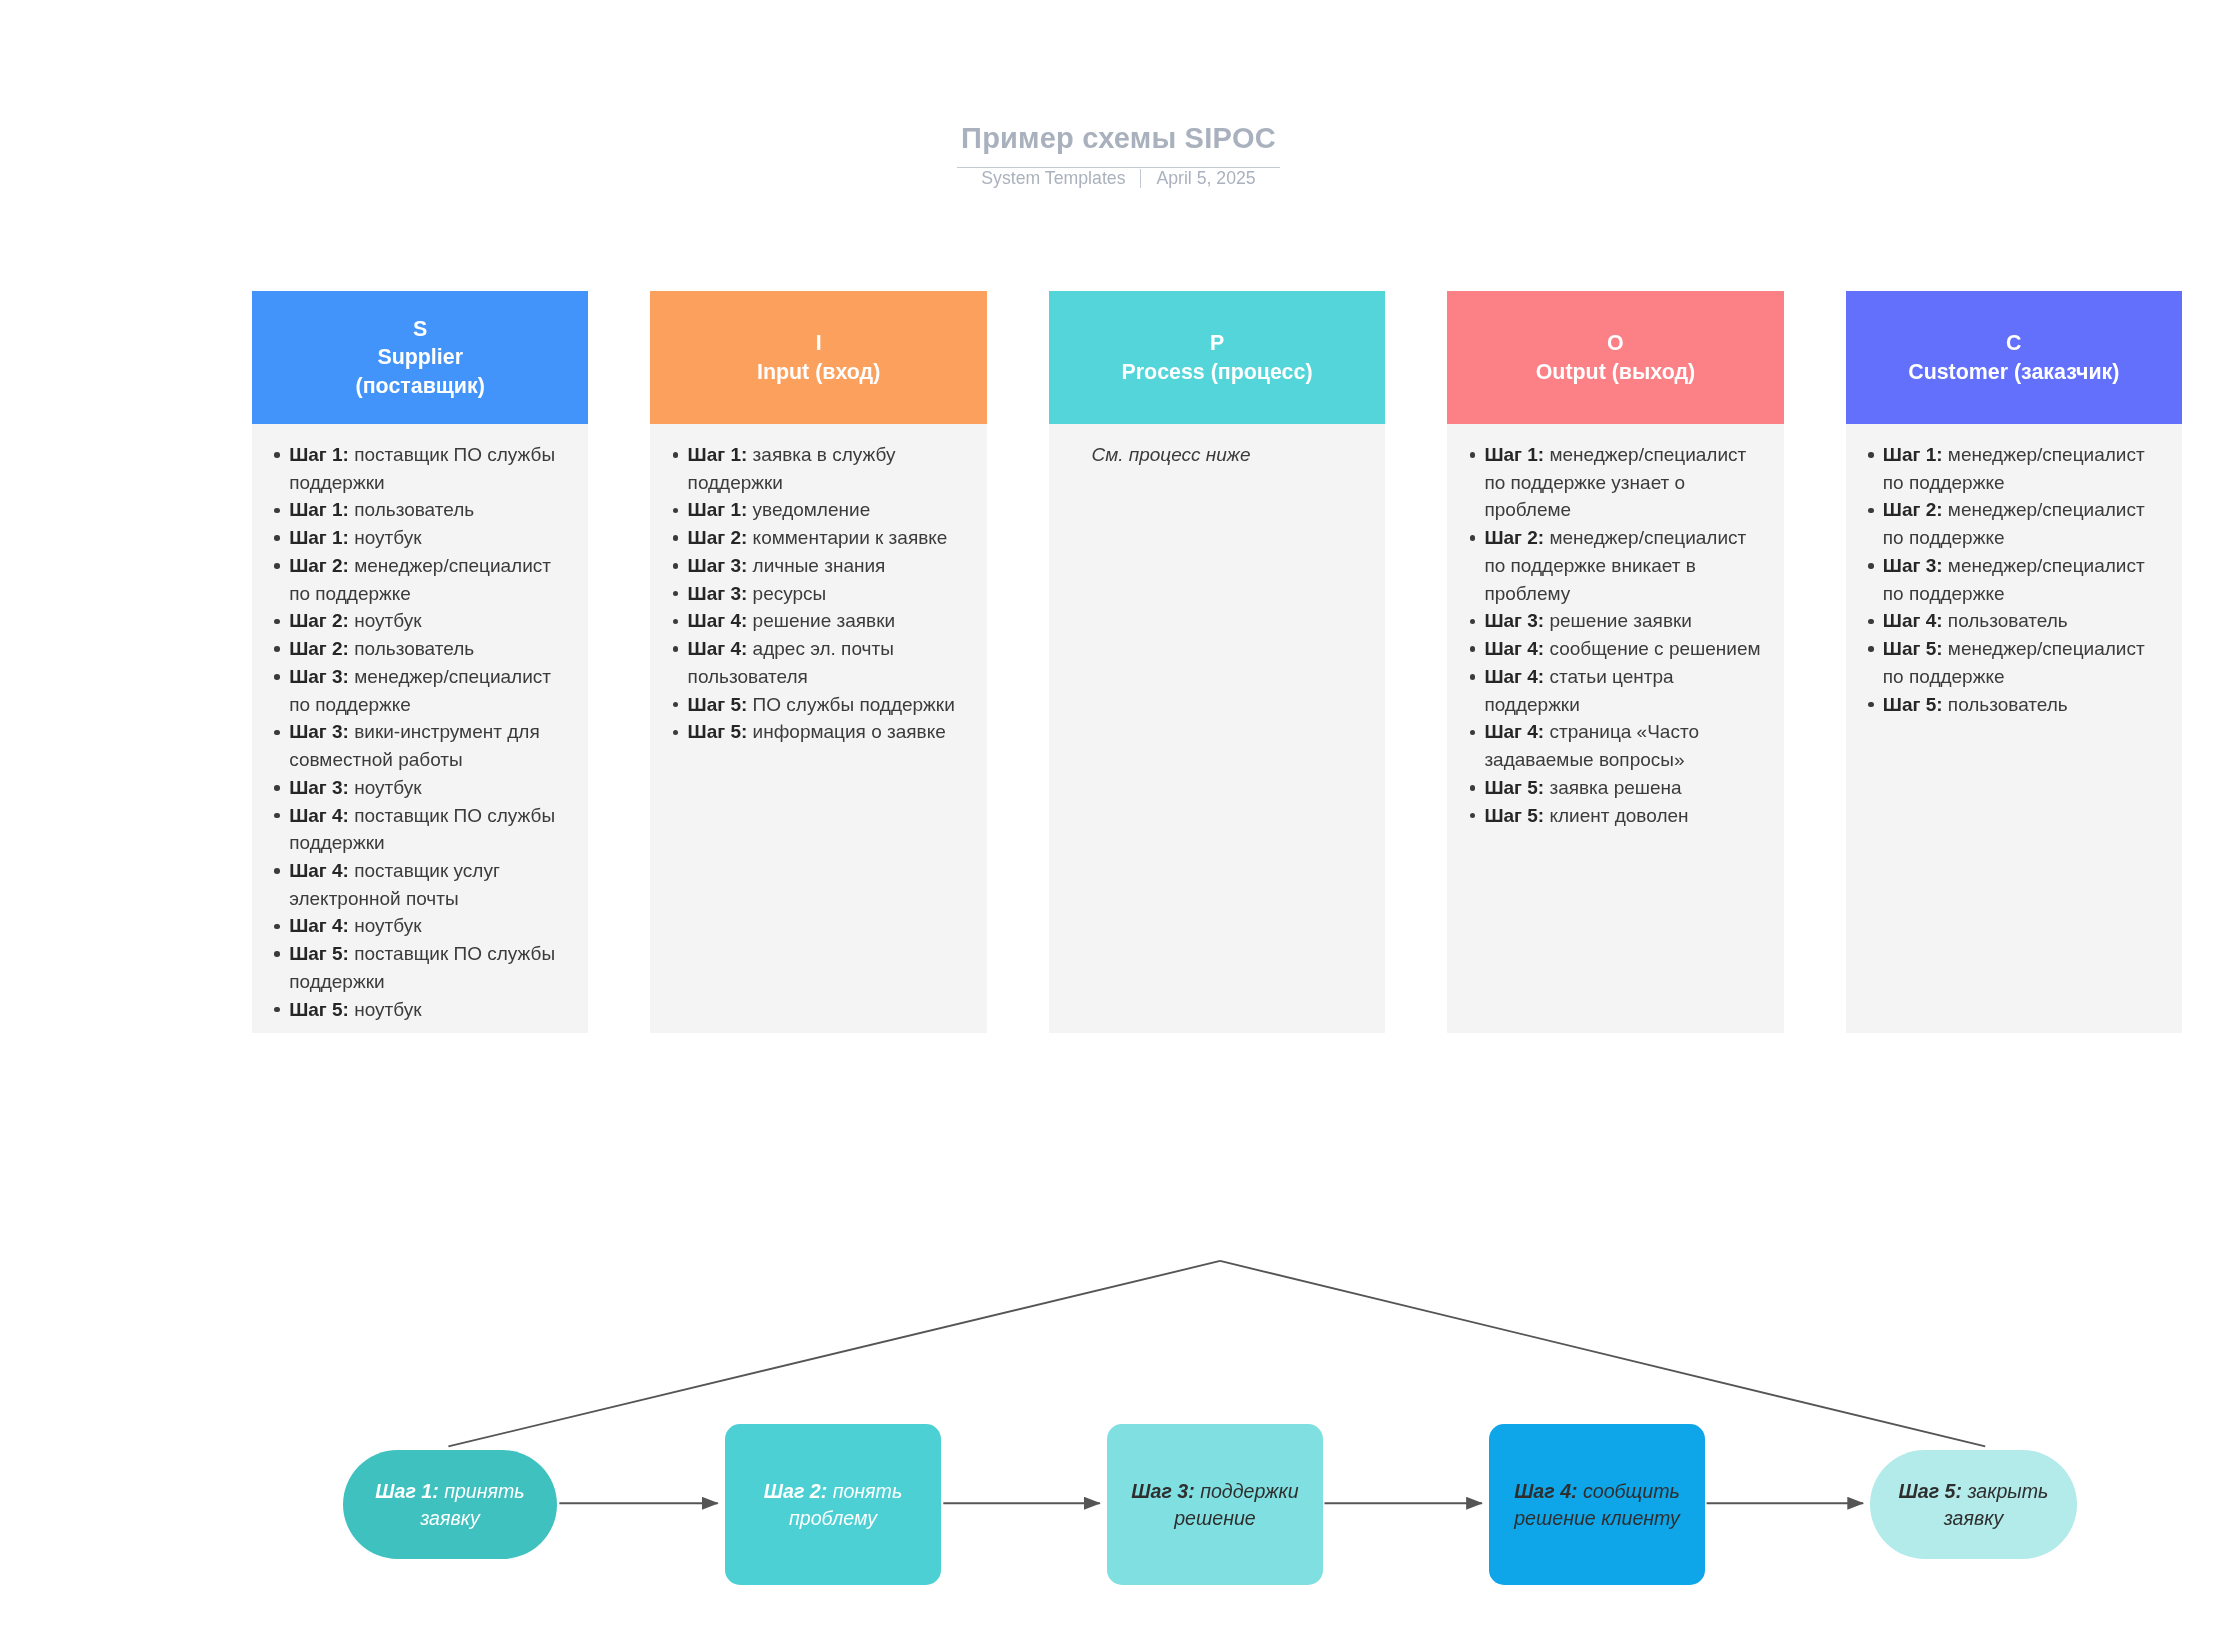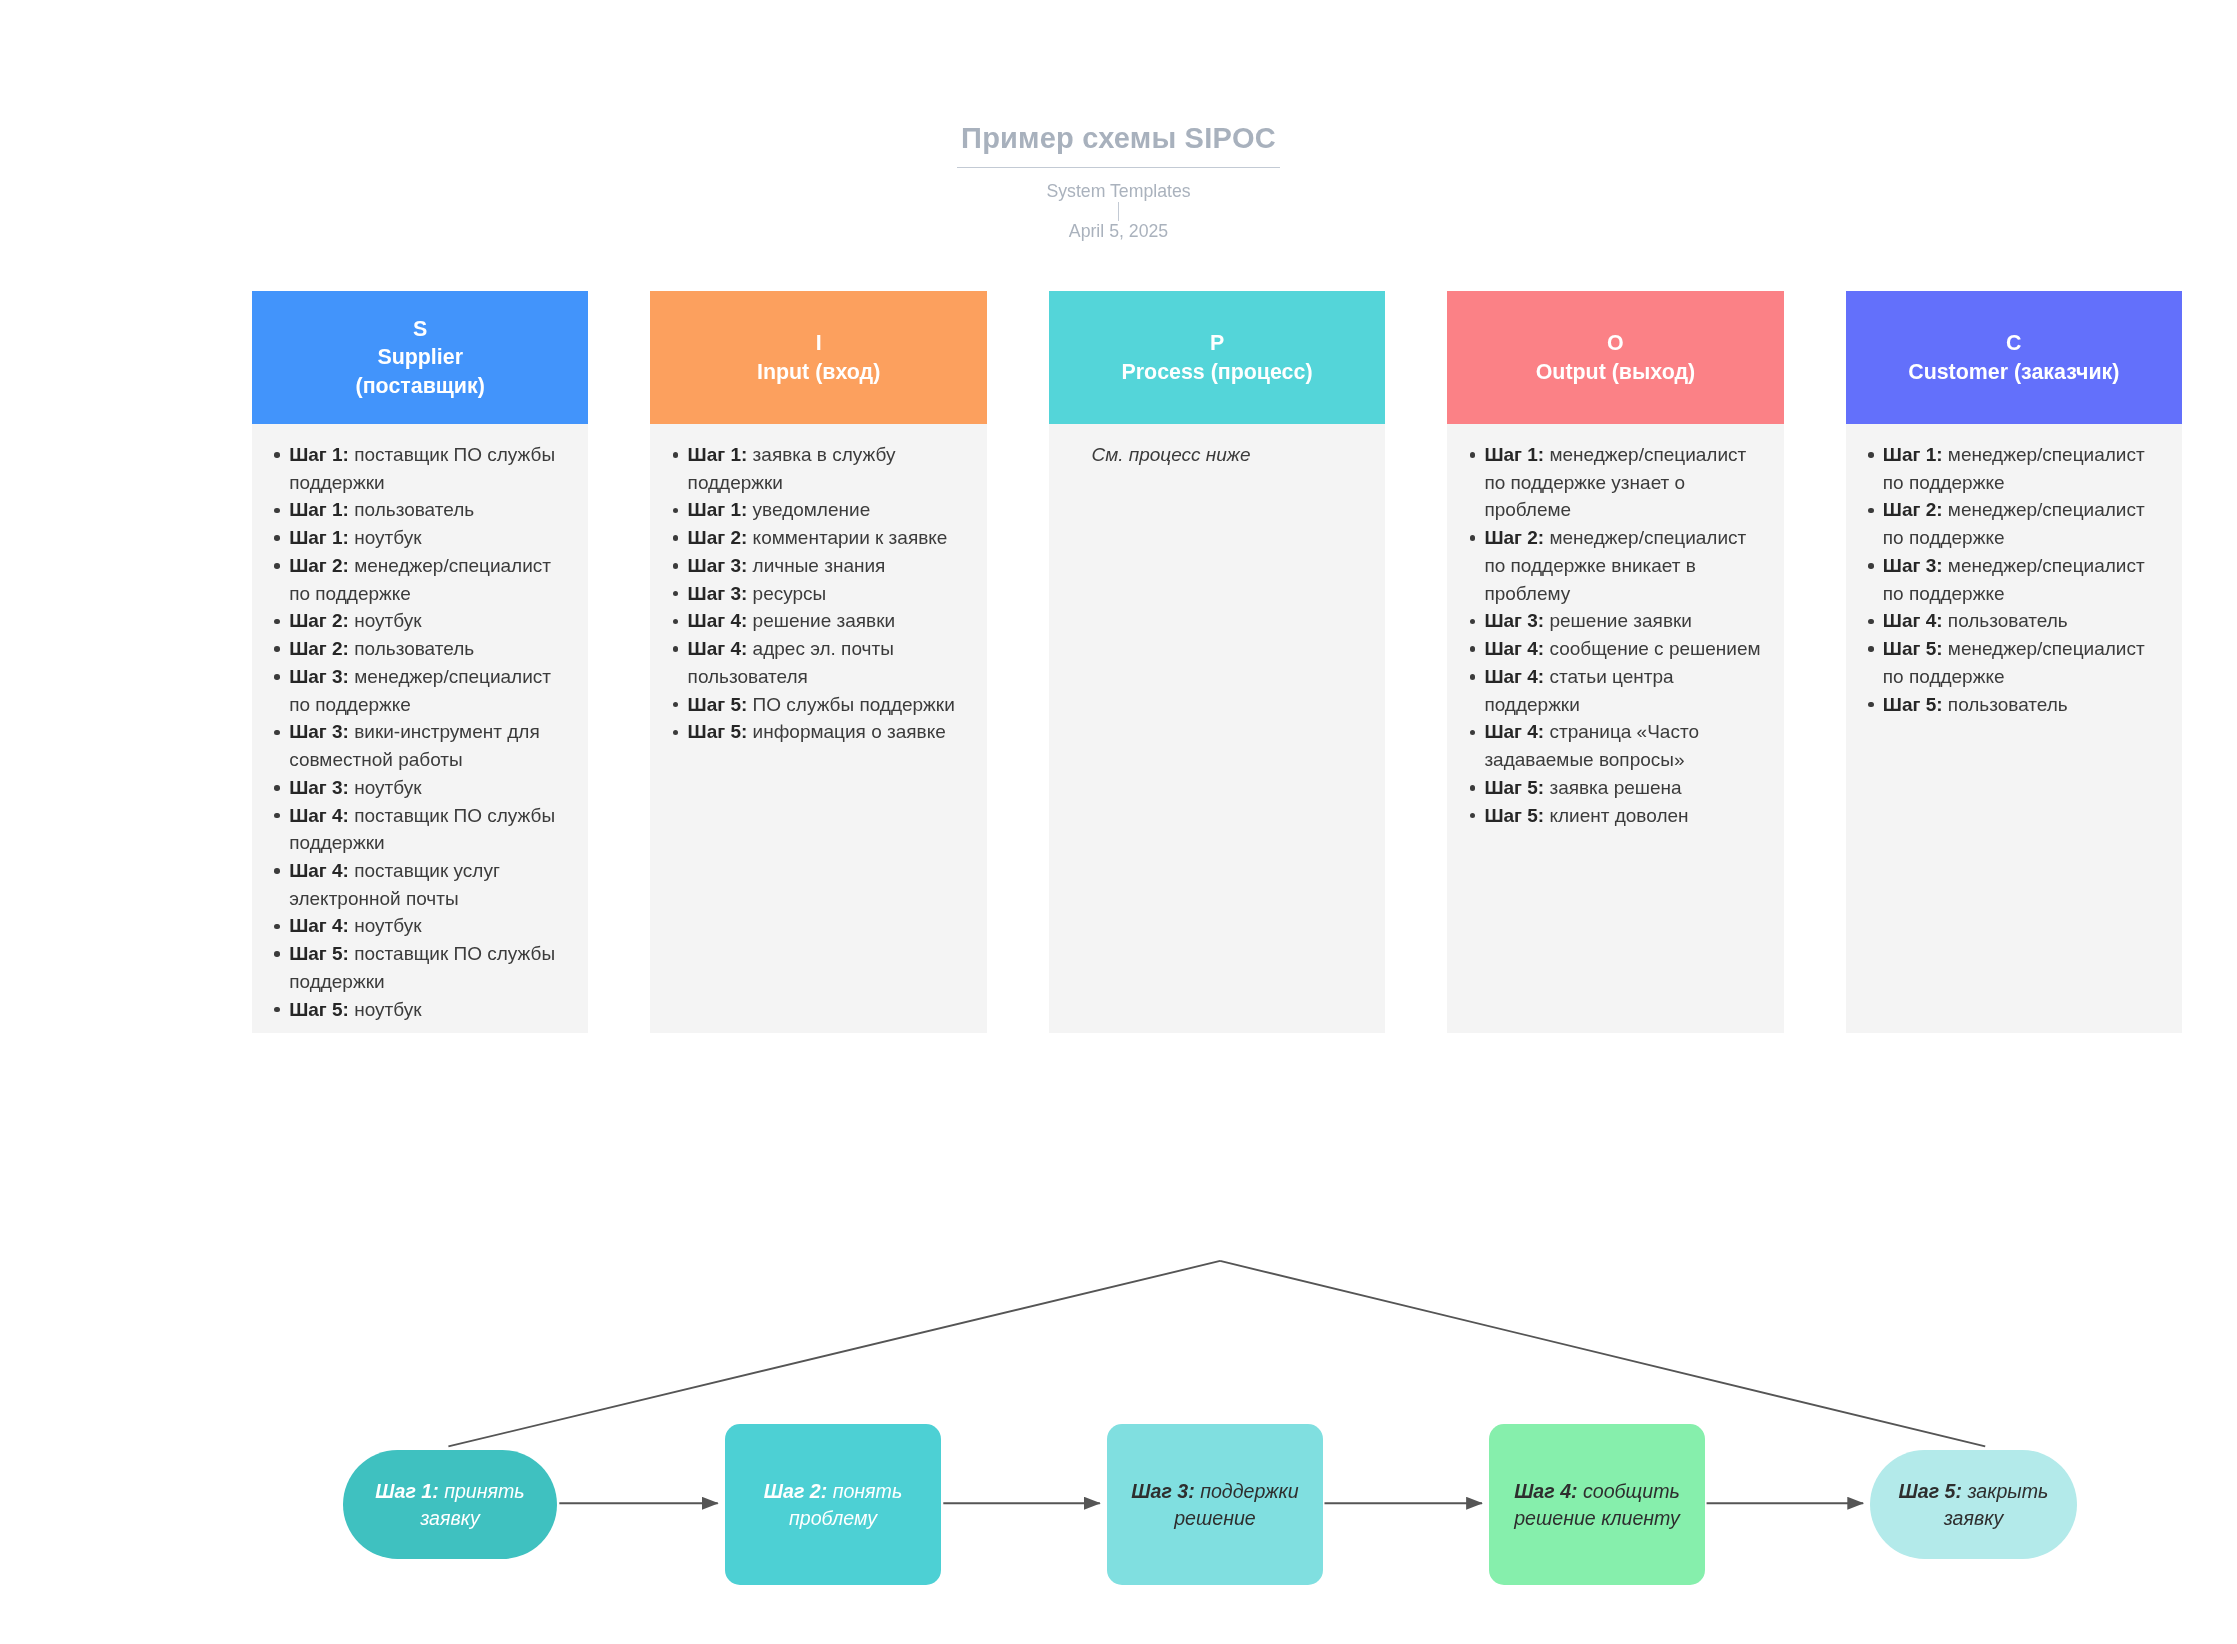--- a/index.html
+++ b/index.html
@@ -27,28 +27,26 @@
     font-size: 29px;
     font-weight: bold;
     color: #a8b1bd;
     letter-spacing: 0.2px;
     line-height: 1.2;
     display: inline-block;
     padding: 0 3.7px 11.2px 3.7px;
     border-bottom: 1.9px solid #c3cad4;
   }
   .subtitle-row {
-    margin-top: 13px;
     font-size: 17.7px;
     color: #aab2bd;
     display: flex;
     justify-content: center;
     align-items: center;
     gap: 0px;
-    flex-direction: column;
   }
   .subtitle-sep {
     display: inline-block;
     width: 0.9px;
     height: 18.6px;
     background: #c3cad4;
     margin: 0 15px;
   }
 
   
@@ -167,21 +165,21 @@
     background: #4dd0d4; color: #ffffff;
     border-radius: 15px;
   }
   .node-3 {
     left: 1107px; top: 1424px; width: 216px; height: 161px;
     background: #80dfe0; color: #2e2e2e;
     border-radius: 15px;
   }
   .node-4 {
     left: 1489px; top: 1424px; width: 216px; height: 161px;
-    background: #86efac; color: #2e2e2e;
+    background: #0ea5e9; color: #2e2e2e;
     border-radius: 15px;
   }
   .node-5 {
     left: 1870px; top: 1450px; width: 207px; height: 109px;
     background: #b3eaea; color: #2e2e2e;
     border-radius: 56px;
   }
 </style>
 </head>
 <body>

